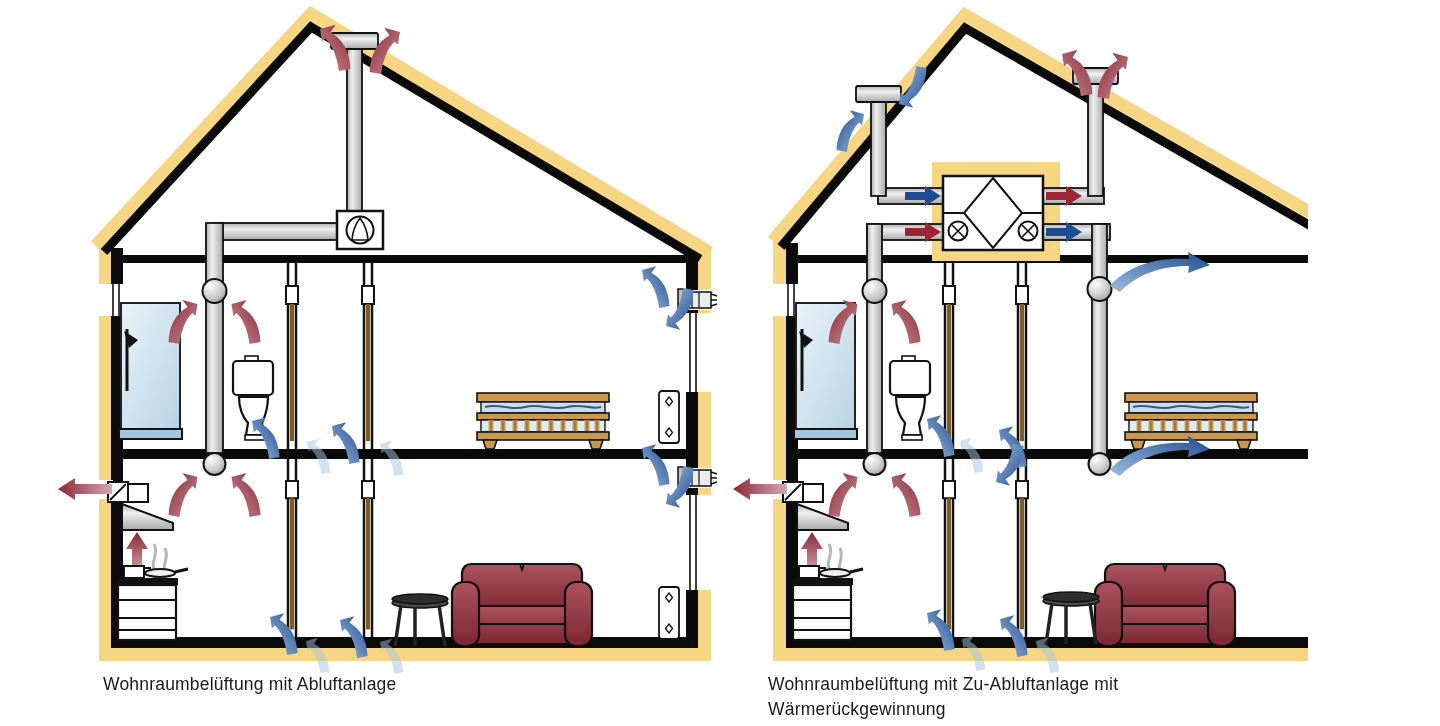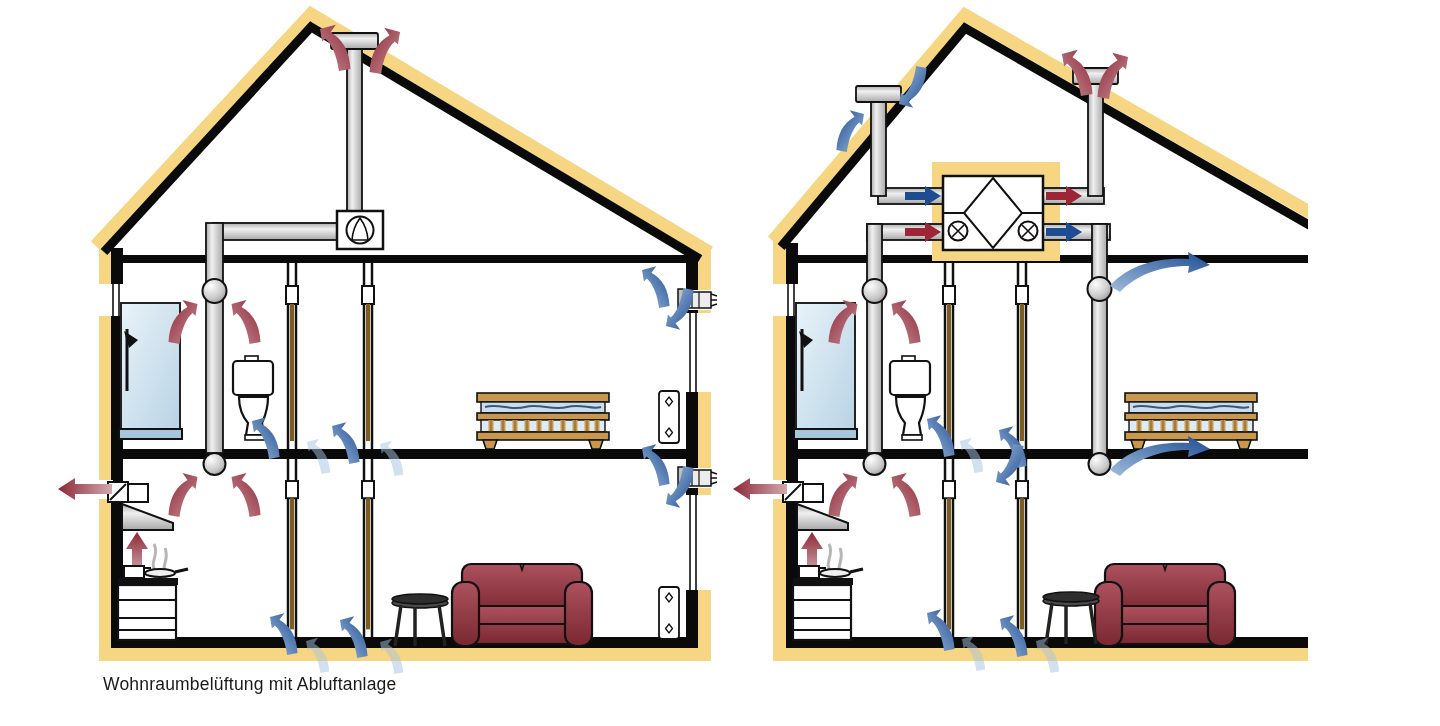--- a/index.html
+++ b/index.html
@@ -343,13 +343,15 @@
       <use href="#swoosh" class="sw-b" transform="translate(996,482) scale(0.95,-0.95)"></use>
       <use href="#swoosh" class="sw-b" transform="translate(927,613) scale(0.95)"></use>
       <use href="#swoosh" class="sw-l" transform="translate(962,639) scale(0.8)"></use>
       <use href="#swoosh" class="sw-b" transform="translate(1000,619) scale(0.95)"></use>
       <use href="#swoosh" class="sw-l" transform="translate(1036,641) scale(0.8)"></use>
     </g>
   </g>
 </svg>
 
 <div class="caption" style="left:103px;top:672px;width:560px;">Wohnraumbelüftung mit Abluftanlage</div>
+<div class="caption" style="left:768px;top:672px;width:600px;">Wohnraumbelüftung mit Zu-Abluftanlage mit
+Wärmerückgewinnung</div>
 </div>
 
 </body></html>

